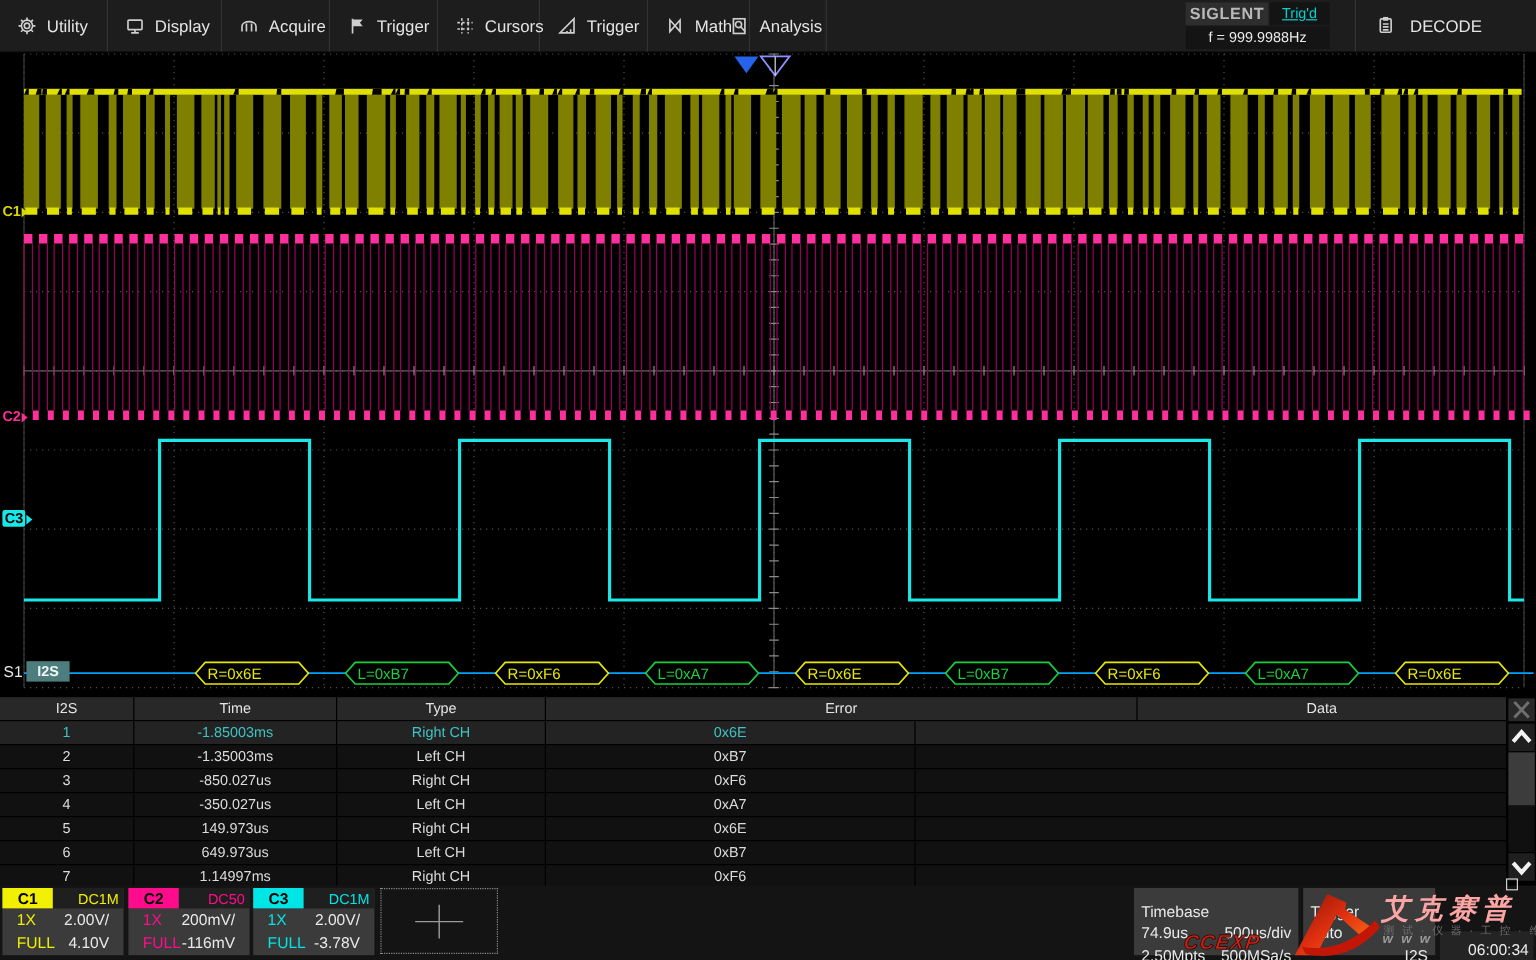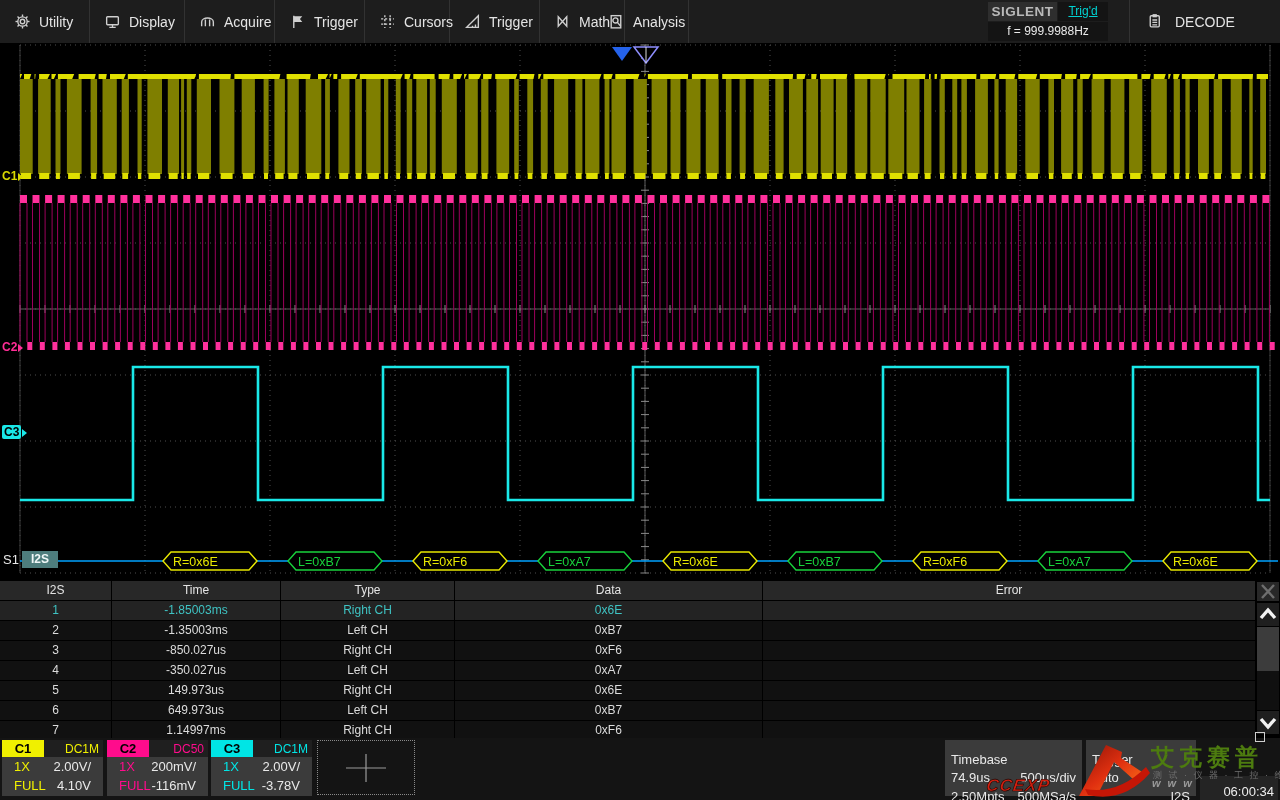--- a/index.html
+++ b/index.html
@@ -47,21 +47,21 @@
   .ch-box .val{color:#e9e9e9;}
   #add-box{position:absolute;left:317px;top:2px;width:98px;height:55px;border:1px dotted #8a8a8a;box-sizing:border-box;}
   .info-box{position:absolute;top:2px;height:56px;background:#3b3b3b;color:#e9e9e9;font-size:13px;box-sizing:border-box;padding:11px 6px;}
   .info-box .ttl{height:17px;line-height:17px;}
   .info-box .rw{display:flex;justify-content:space-between;height:19px;line-height:19px;}
   #datetime-box{position:absolute;left:1200px;top:2px;width:78px;height:56px;background:#242424;color:#ededed;
                 font-size:13px;text-align:right;box-sizing:border-box;padding:8px 4px 0 0;margin-top:36px;}
   #net-icon{position:absolute;left:1255px;top:-6px;width:8px;height:8px;border:1px solid #cfcfcf;background:transparent;}
   
   #watermark{position:absolute;left:0;top:0;width:1280px;height:800px;pointer-events:none;z-index:6;}
-  #wm-cn{position:absolute;left:1151px;top:742px;color:#4d7c0f;font-weight:bold;font-size:23px;letter-spacing:5px;white-space:nowrap;}
+  #wm-cn{position:absolute;left:1151px;top:742px;color:#fca5a5;font-weight:bold;font-size:23px;letter-spacing:5px;white-space:nowrap;font-style:italic;}
   #wm-tagline{position:absolute;left:1153px;top:769px;color:#6f6f6f;font-size:9px;letter-spacing:2px;white-space:nowrap;}
   #wm-www{position:absolute;left:1152px;top:777px;color:#9a9a9a;font-style:italic;font-weight:bold;font-size:11px;letter-spacing:2px;}
 </style>
 </head>
 <body>
 
 <div id="app">
 
   <div id="menubar">
       <div class="menu-item" style="left: 0px; width: 90px;">
@@ -207,22 +207,22 @@
   <div class="ch-tag" id="c3-tag" style="left:2px;top:425px;"><span style="background:#1ae8e8;color:#000;padding:0 2px;border-radius:2px;">C3</span><span class="ch-arrow" style="border-left:5px solid #1ae8e8;"></span></div>
 
   <div id="s1-label">S1</div>
   <div id="i2s-badge">I2S</div>
 
   <div id="decode-table">
       <div class="t-row hdr">
         <div class="t-cell" style="width: 112px;">I2S</div>
         <div class="t-cell" style="width: 169px;">Time</div>
         <div class="t-cell" style="width: 174px;">Type</div>
+        <div class="t-cell" style="width: 493px;">Error</div>
         <div class="t-cell" style="width: 308px;">Data</div>
-        <div class="t-cell" style="width: 493px;">Error</div>
       </div>
       <div class="t-row sel">
         <div class="t-cell" style="width: 112px;">1</div>
         <div class="t-cell" style="width: 169px;">-1.85003ms</div>
         <div class="t-cell" style="width: 174px;">Right CH</div>
         <div class="t-cell" style="width: 308px;">0x6E</div>
         <div class="t-cell" style="width: 493px;"></div>
       </div>
       <div class="t-row ">
         <div class="t-cell" style="width: 112px;">2</div>

